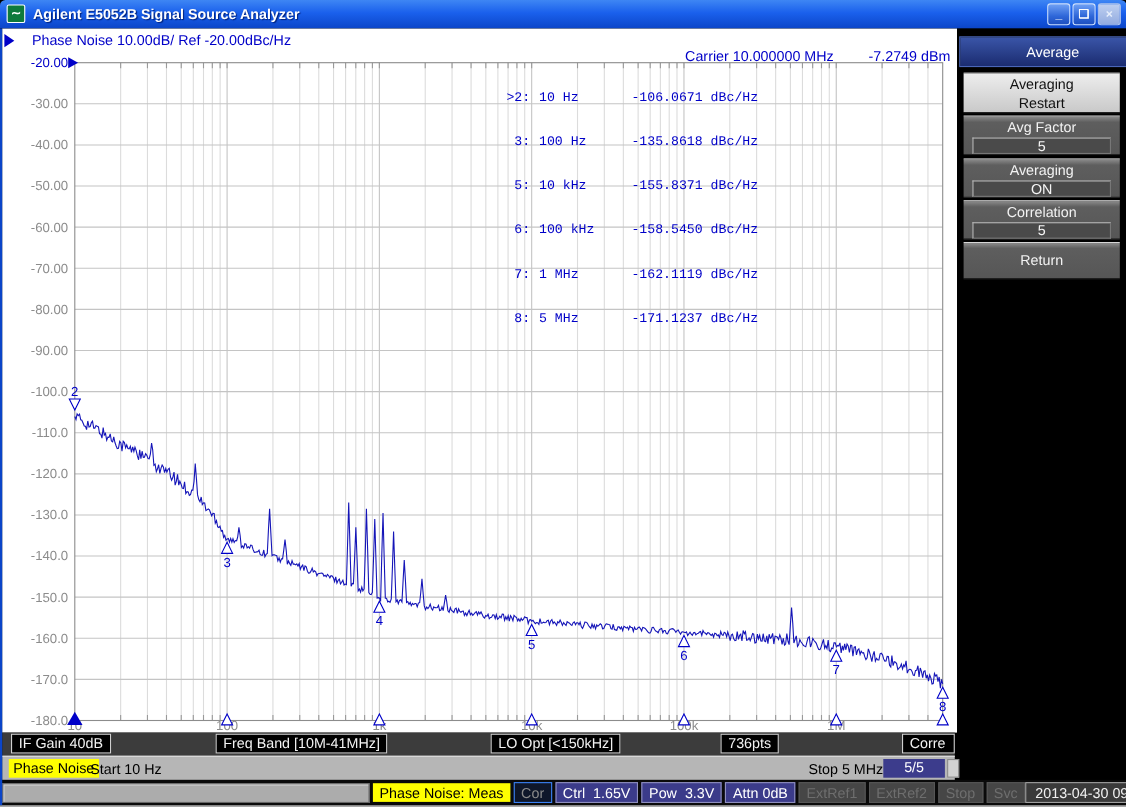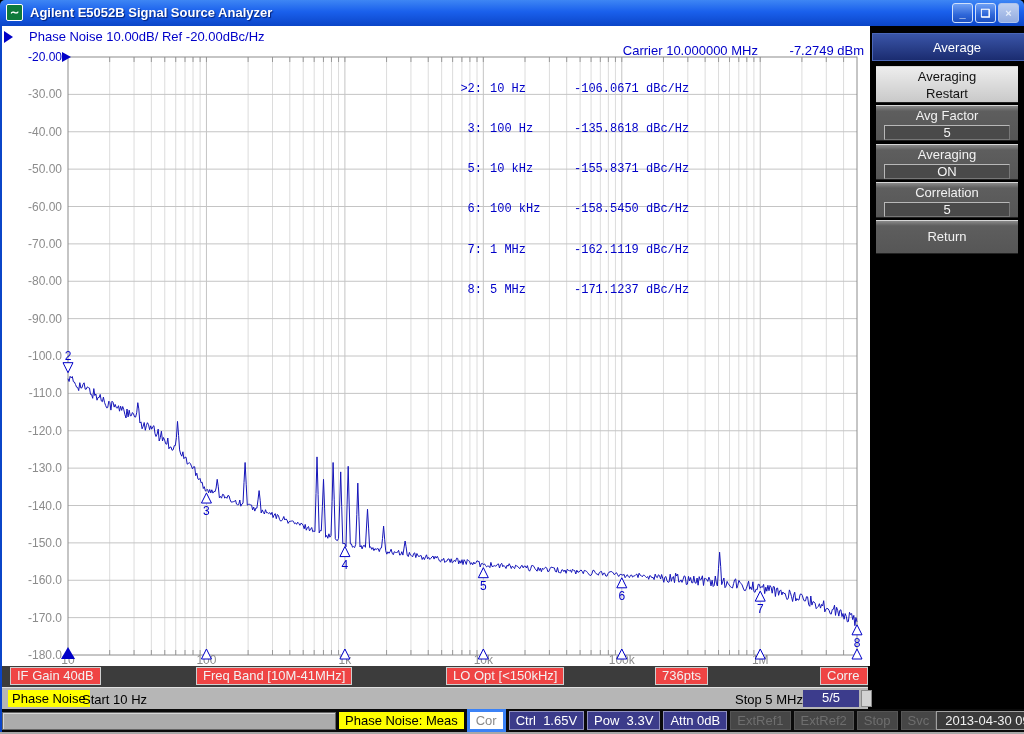--- a/index.html
+++ b/index.html
@@ -46,40 +46,40 @@
     background:linear-gradient(180deg,#8A8A8A,#5E5E5E 15%,#565656);
     border-top:1px solid #D6D6D6;border-bottom:1px solid #222;cursor:default;}
   .menu-btn.highlight{background:linear-gradient(180deg,#EDEDED,#C9C9C9);color:#111;}
   .menu-btn .bl{display:block;padding-top:2px;}
   .menu-value{margin:2px auto 4px auto;width:126px;height:15px;line-height:14px;background:#4A4A4A;
     border:1px solid #B8B8B8;border-right-color:#777;border-bottom-color:#777;color:#F5F5F5;}
 
   
   .status1{position:absolute;left:2px;top:666px;width:866px;height:21px;background:#3C3C3C;}
   .s1-item{position:absolute;top:1px;height:18px;line-height:16px;padding:0 6px;
-    background:#ef4444;border:1px solid #CFCFCF;color:#F2F2F2;font-size:13px;}
+    background:#000000;border:1px solid #CFCFCF;color:#F2F2F2;font-size:13px;}
   .status2{position:absolute;left:2px;top:687px;width:866px;height:22px;background:#B6B6B6;
     border-top:1px solid #E0E0E0;}
   .badge-yellow{background:#FFFF00;color:#000;padding:1px 4px;font-size:13px;}
   .s2-mode{position:absolute;left:6px;top:2px;}
   .s2-start{position:absolute;left:80px;top:4px;color:#000;font-size:13px;}
   .s2-stop{position:absolute;left:733px;top:4px;color:#000;font-size:13px;}
   .s2-count{position:absolute;left:801px;top:2px;width:56px;height:17px;line-height:16px;
     background:#3C3C8C;color:#ffffff;text-align:center;font-size:13px;}
   .s2-box{position:absolute;left:859px;top:2px;width:11px;height:17px;background:#D2D2D2;
     border:1px solid #8a8a8a;}
 
   
   .taskbar{position:absolute;left:0;top:709px;width:1024px;height:23px;background:#0A0A0A;
     display:flex;align-items:center;font-size:13px;}
   .tb-msg{flex:none;width:334px;height:18px;margin-left:2px;background:#ACACAC;
     border:1px solid #666;box-shadow:inset 1px 1px 0 #d8d8d8;}
   .tb-badge{flex:none;margin-left:3px;padding:1px 6px;white-space:pre;}
   .tb-meas{background:#FFFF00;color:#000;}
-  .tb-cor{background:#ffffff;color:#8A8A8A;border:3px solid #3b82f6;}
+  .tb-cor{background:#0f172a;color:#8A8A8A;border:1px solid #3b82f6;}
   .tb-blue{background:#3B3B8A;color:#fff;border:1px solid #8F8FBE;}
   .tb-dim{background:#464646;color:#6E6E6E;border:1px solid #565656;}
   .tb-date{margin-left:auto;margin-right:3px;background:#3A3A3A;color:#F0F0F0;
     border:1px solid #A0A0A0;padding:1px 8px;}
   .bottom-strip{position:absolute;left:0;top:732px;width:1024px;height:2px;background:#A8A8A8;}
   .frame-left{position:absolute;left:0;top:26px;width:2px;height:706px;background:#0B45C8;}
 </style>
 </head>
 <body>
 

